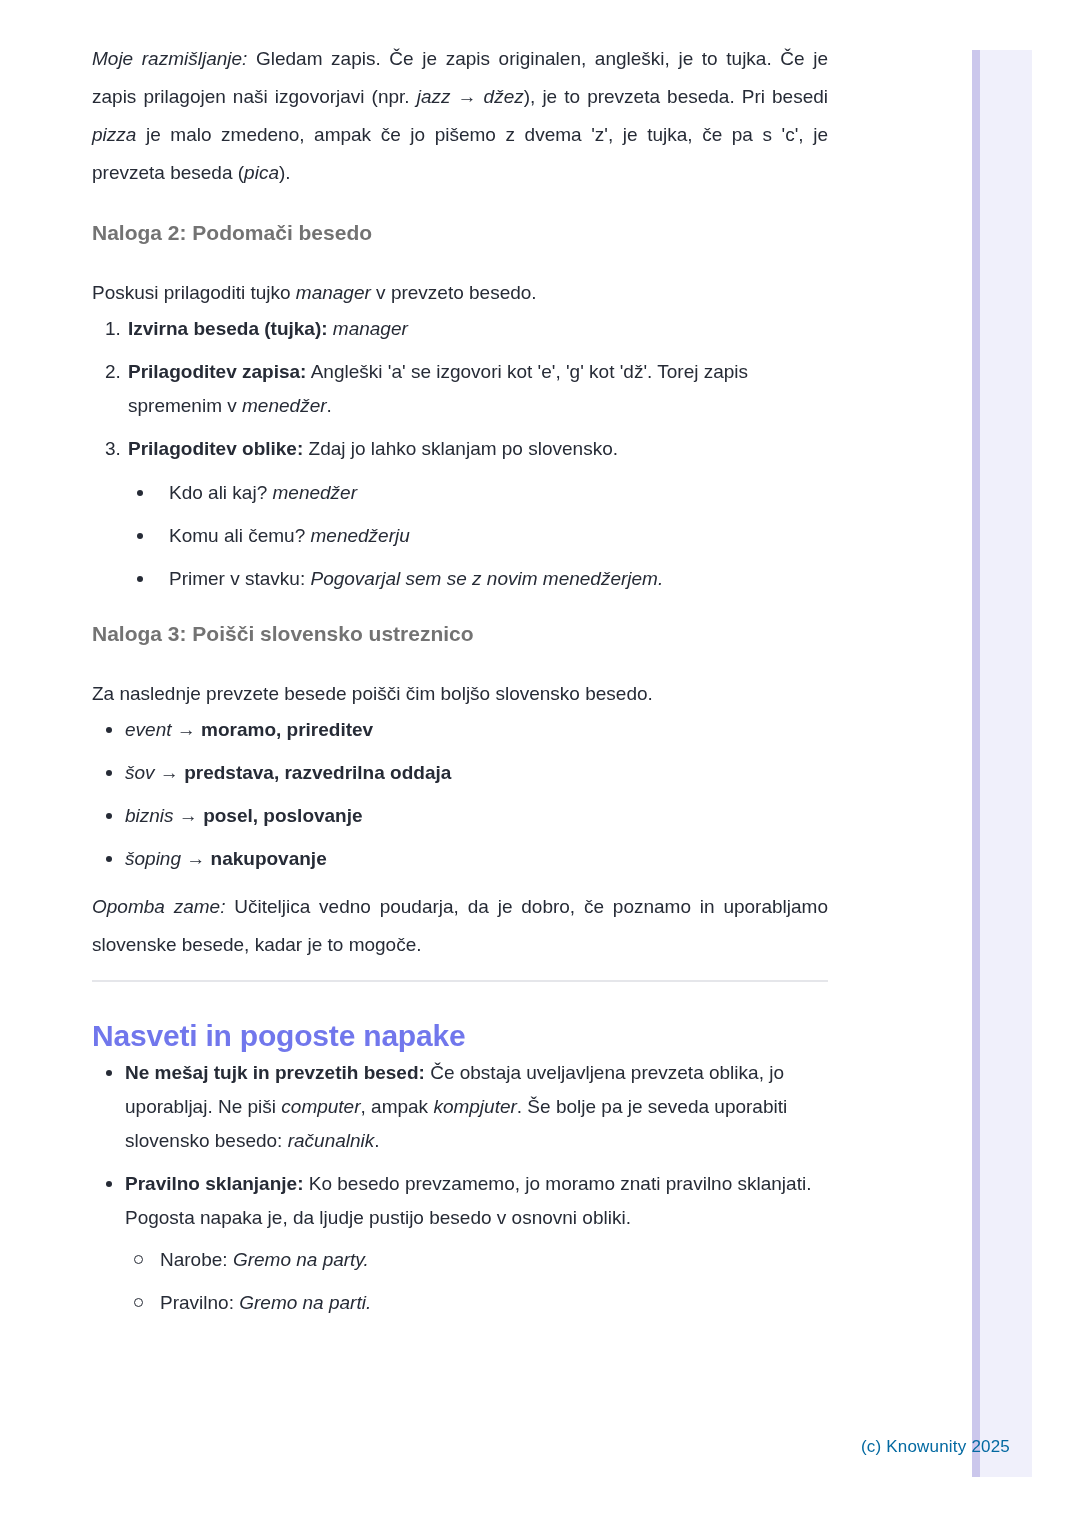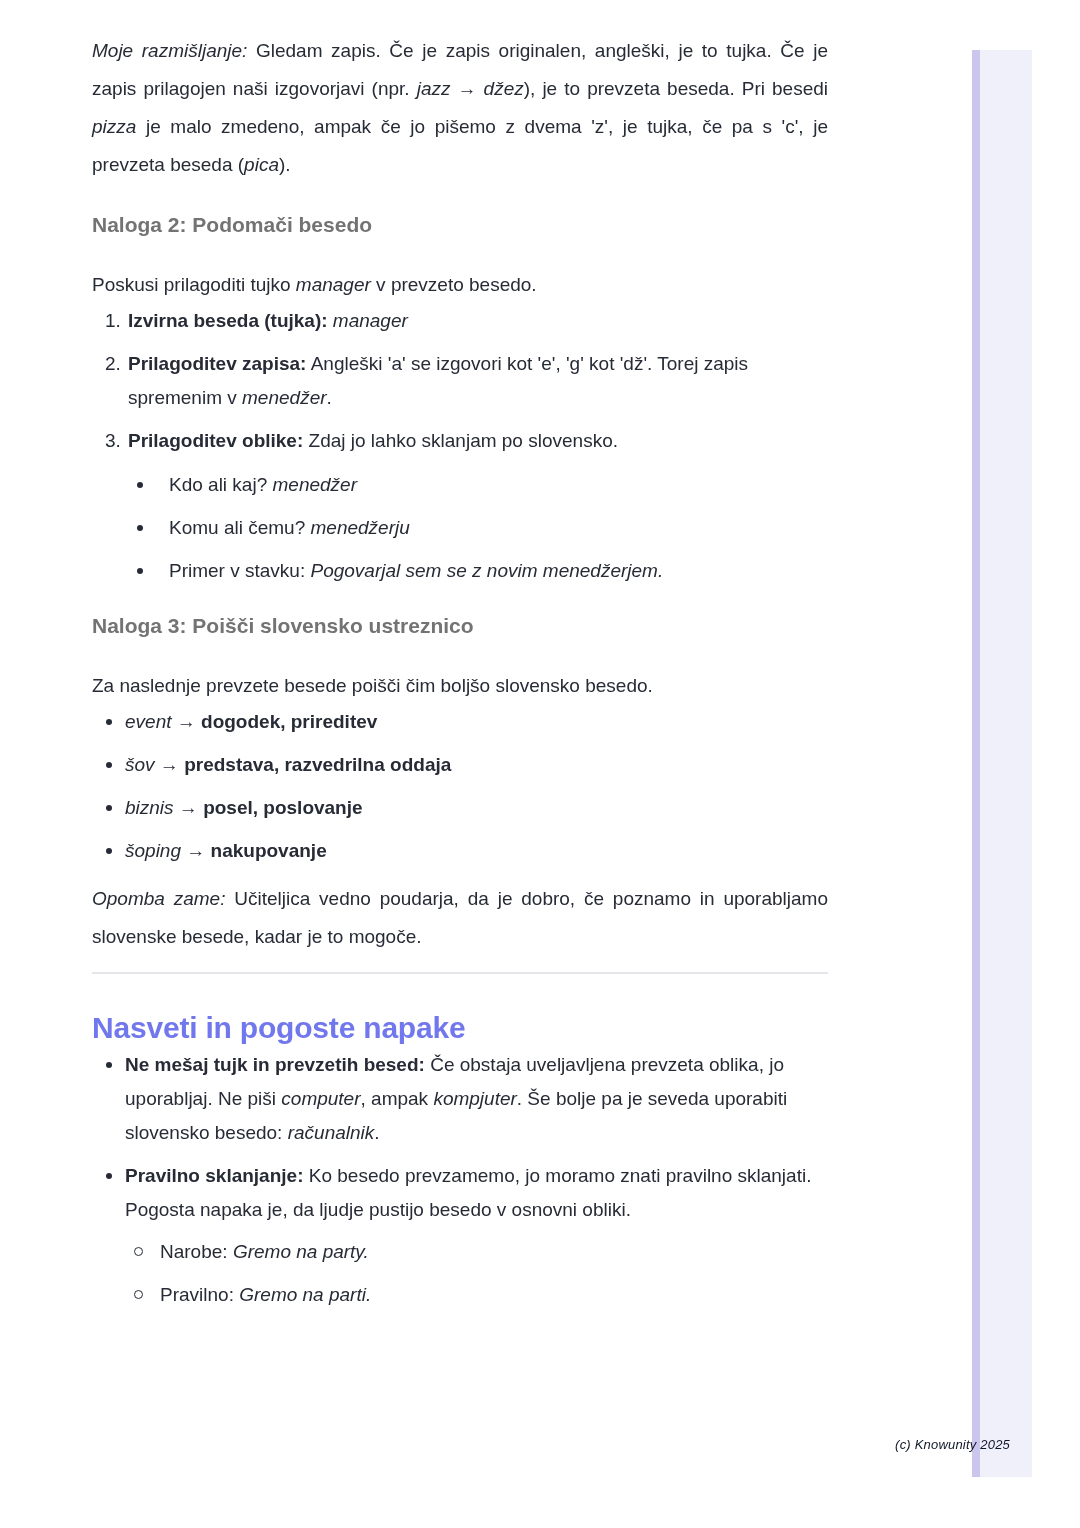--- a/index.html
+++ b/index.html
@@ -11,21 +11,21 @@
     color: #262b36;
     position: relative;
     overflow: hidden;
   }
   .page { position: absolute; inset: 0; }
 
   
   .edge-line { position: absolute; left: 972px; top: 50px; width: 8px; height: 1427px; background: #cbc7ec; z-index: 0; }
   .edge-fill { position: absolute; left: 980px; top: 50px; width: 52px; height: 1427px; background: #f0f0fb; z-index: 0; }
 
-  .content { position: absolute; left: 92px; top: 0; width: 736px; padding-top: 32px; z-index: 1; }
+  .content { position: absolute; left: 92px; top: 0; width: 736px; padding-top: 40px; z-index: 1; }
 
   .para { margin: 0; font-size: 19px; line-height: 38px; }
   .justify { text-align: justify; }
   em { font-style: italic; }
   strong { font-weight: 700; }
 
   .subhead { margin: 0; font-size: 21px; line-height: 30px; font-weight: 700; color: #737373; }
   .bighead { margin: 0; font-size: 30px; line-height: 40px; font-weight: 700; color: #7177ec; letter-spacing: -0.2px; }
 
   .mt4  { margin-top: 14px; }
@@ -60,21 +60,21 @@
   .ring::after {
     content: ""; position: absolute; left: 1px; top: 12px;
     width: 7px; height: 7px; border-radius: 50%;
     border: 1.5px solid #262b36; background: transparent;
   }
 
   .rule { border: none; height: 2px; background: #e5e6ea; margin: 16px 0 0 0; width: 100%; }
 
   .footer {
     position: absolute; top: 1437px; right: 70px; z-index: 2;
-    font-size: 13px; color: #0f172a; letter-spacing: 0.2px; font-style: italic;
+    font-size: 17px; color: #0369a1; letter-spacing: 0.2px;
   }
 </style>
 </head>
 <body>
 
 <div class="page">
 
   <div class="edge-line"></div>
   <div class="edge-fill"></div>
 
@@ -116,21 +116,21 @@
       </li>
     </ol>
 
     <h3 class="subhead mt4">Naloga 3: Poišči slovensko ustreznico</h3>
 
     <p class="para mt26"><span>Za naslednje prevzete besede poišči čim boljšo slovensko besedo.</span></p>
 
     <ul class="dots mt16">
       <li>
         <span class="dot"></span>
-        <div class="li-text"><em>event</em><span> → </span><strong>dogodek, prireditev</strong></div>
+        <div class="li-text"><em>event</em><span> → </span><strong>moramo, prireditev</strong></div>
       </li>
       <li>
         <span class="dot"></span>
         <div class="li-text"><em>šov</em><span> → </span><strong>predstava, razvedrilna oddaja</strong></div>
       </li>
       <li>
         <span class="dot"></span>
         <div class="li-text"><em>biznis</em><span> → </span><strong>posel, poslovanje</strong></div>
       </li>
       <li>

